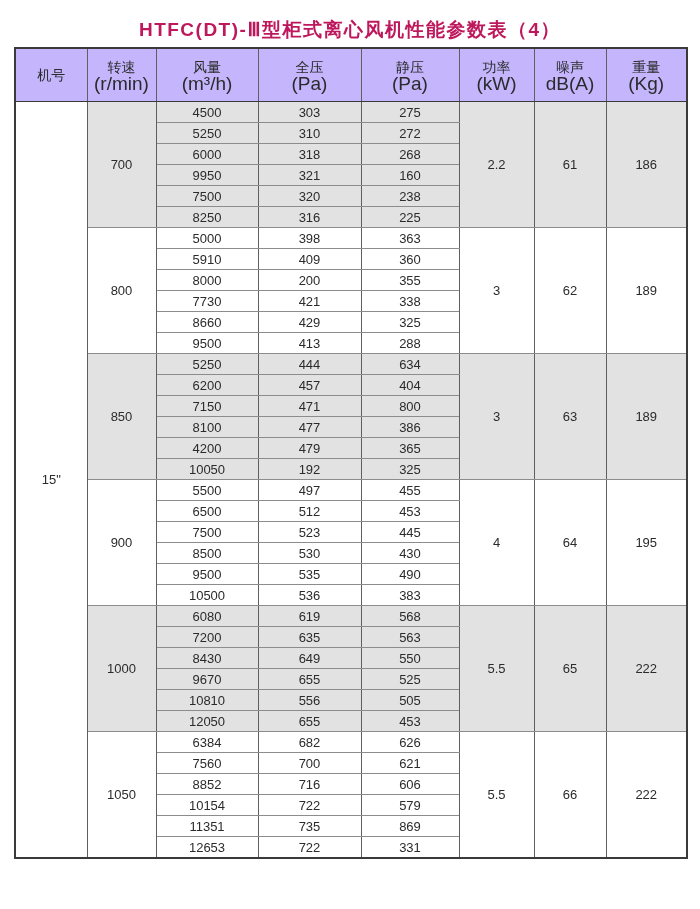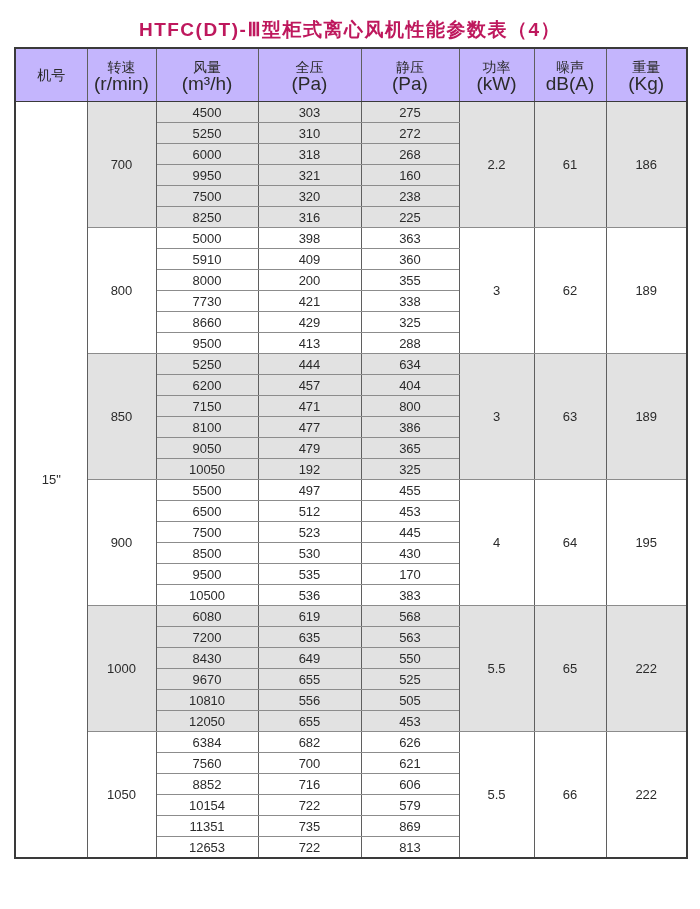--- a/index.html
+++ b/index.html
@@ -199,21 +199,21 @@
           <td>7150</td>
           <td>471</td>
           <td>800</td>
         </tr>
         <tr class="shaded">
           <td>8100</td>
           <td>477</td>
           <td>386</td>
         </tr>
         <tr class="shaded">
-          <td>9050</td>
+          <td>4200</td>
           <td>479</td>
           <td>365</td>
         </tr>
         <tr class="shaded">
           <td>10050</td>
           <td>192</td>
           <td>325</td>
         </tr>
         <tr class="sec-start">
           <td rowspan="6" class="span-cell">900</td>
@@ -235,21 +235,21 @@
           <td>445</td>
         </tr>
         <tr>
           <td>8500</td>
           <td>530</td>
           <td>430</td>
         </tr>
         <tr>
           <td>9500</td>
           <td>535</td>
-          <td>170</td>
+          <td>490</td>
         </tr>
         <tr>
           <td>10500</td>
           <td>536</td>
           <td>383</td>
         </tr>
         <tr class="shaded sec-start">
           <td rowspan="6" class="span-cell">1000</td>
           <td>6080</td>
           <td>619</td>
@@ -308,17 +308,17 @@
           <td>579</td>
         </tr>
         <tr>
           <td>11351</td>
           <td>735</td>
           <td>869</td>
         </tr>
         <tr>
           <td>12653</td>
           <td>722</td>
-          <td>813</td>
+          <td>331</td>
         </tr>
       </tbody>
   </table>
 </div>
 
 </body></html>

